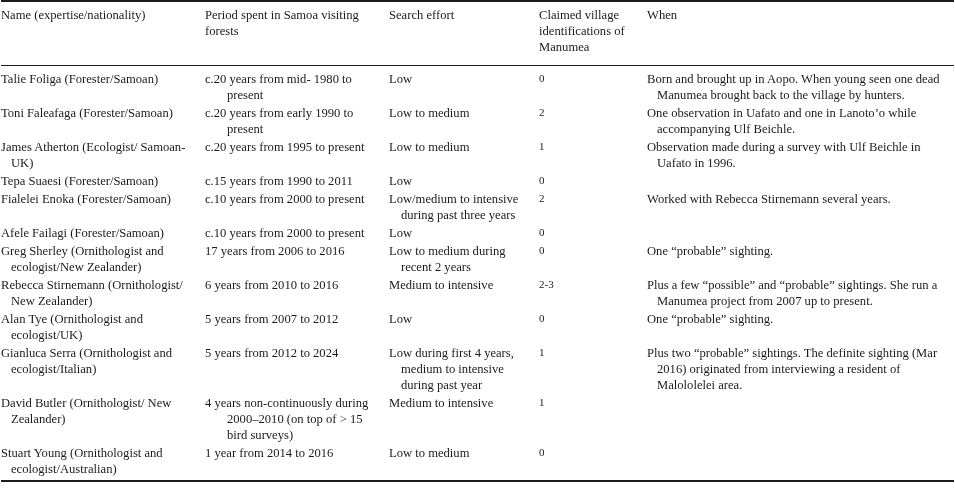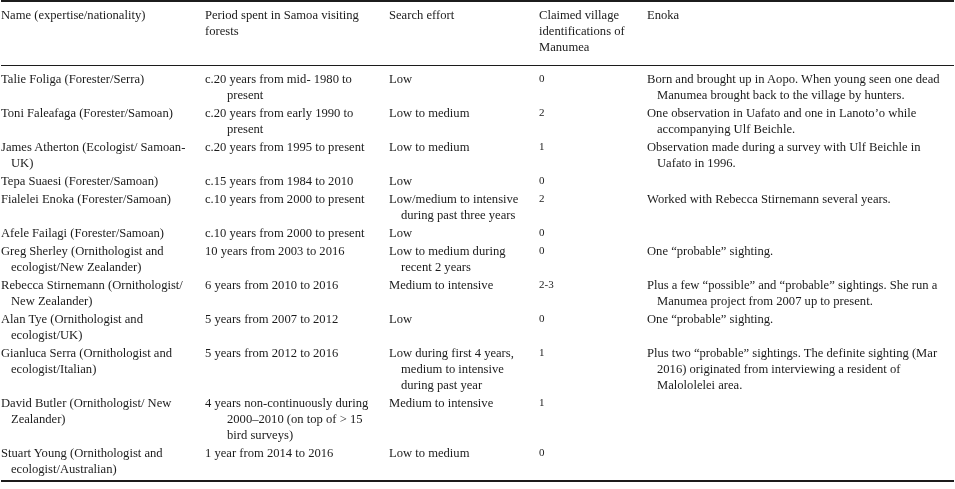--- a/index.html
+++ b/index.html
@@ -70,27 +70,27 @@
         <col class="c-search">
         <col class="c-claimed">
         <col class="c-notes">
     </colgroup>
     <thead>
       <tr>
         <th>Name (expertise/nationality)</th>
         <th>Period spent in Samoa visiting forests</th>
         <th>Search effort</th>
         <th>Claimed village identifications of Manumea</th>
-        <th>Enoka</th>
+        <th>When</th>
       </tr>
     </thead>
     <tbody id="table-body">
 
     <tr>
-    <td class="cell-name">Talie Foliga (Forester/Serra)</td>
+    <td class="cell-name">Talie Foliga (Forester/Samoan)</td>
     <td class="cell-period">c.20 years from mid- 1980 to present</td>
     <td class="cell-search">Low</td>
     <td class="cell-claimed"><span class="num">0</span></td>
     <td class="cell-notes">Born and brought up in Aopo. When young seen one dead Manumea brought back to the village by hunters.</td>
   </tr>
         <tr>
     <td class="cell-name">Toni Faleafaga (Forester/Samoan)</td>
     <td class="cell-period">c.20 years from early 1990 to present</td>
     <td class="cell-search">Low to medium</td>
     <td class="cell-claimed"><span class="num">2</span></td>
@@ -98,63 +98,63 @@
   </tr>
         <tr>
     <td class="cell-name">James Atherton (Ecologist/ Samoan-UK)</td>
     <td class="cell-period">c.20 years from 1995 to present</td>
     <td class="cell-search">Low to medium</td>
     <td class="cell-claimed"><span class="num">1</span></td>
     <td class="cell-notes">Observation made during a survey with Ulf Beichle in Uafato in 1996.</td>
   </tr>
         <tr>
     <td class="cell-name">Tepa Suaesi (Forester/Samoan)</td>
-    <td class="cell-period">c.15 years from 1984 to 2010</td>
+    <td class="cell-period">c.15 years from 1990 to 2011</td>
     <td class="cell-search">Low</td>
     <td class="cell-claimed"><span class="num">0</span></td>
     <td class="cell-notes"></td>
   </tr>
         <tr>
     <td class="cell-name">Fialelei Enoka (Forester/Samoan)</td>
     <td class="cell-period">c.10 years from 2000 to present</td>
     <td class="cell-search">Low/medium to intensive during past three years</td>
     <td class="cell-claimed"><span class="num">2</span></td>
     <td class="cell-notes">Worked with Rebecca Stirnemann several years.</td>
   </tr>
         <tr>
     <td class="cell-name">Afele Failagi (Forester/Samoan)</td>
     <td class="cell-period">c.10 years from 2000 to present</td>
     <td class="cell-search">Low</td>
     <td class="cell-claimed"><span class="num">0</span></td>
     <td class="cell-notes"></td>
   </tr>
         <tr>
     <td class="cell-name">Greg Sherley (Ornithologist and ecologist/New Zealander)</td>
-    <td class="cell-period">10 years from 2003 to 2016</td>
+    <td class="cell-period">17 years from 2006 to 2016</td>
     <td class="cell-search">Low to medium during recent 2 years</td>
     <td class="cell-claimed"><span class="num">0</span></td>
     <td class="cell-notes">One “probable” sighting.</td>
   </tr>
         <tr>
     <td class="cell-name">Rebecca Stirnemann (Ornithologist/ New Zealander)</td>
     <td class="cell-period">6 years from 2010 to 2016</td>
     <td class="cell-search">Medium to intensive</td>
     <td class="cell-claimed"><span class="num">2-3</span></td>
     <td class="cell-notes">Plus a few “possible” and “probable” sightings. She run a Manumea project from 2007 up to present.</td>
   </tr>
         <tr>
     <td class="cell-name">Alan Tye (Ornithologist and ecologist/UK)</td>
     <td class="cell-period">5 years from 2007 to 2012</td>
     <td class="cell-search">Low</td>
     <td class="cell-claimed"><span class="num">0</span></td>
     <td class="cell-notes">One “probable” sighting.</td>
   </tr>
         <tr>
     <td class="cell-name">Gianluca Serra (Ornithologist and ecologist/Italian)</td>
-    <td class="cell-period">5 years from 2012 to 2016</td>
+    <td class="cell-period">5 years from 2012 to 2024</td>
     <td class="cell-search">Low during first 4 years, medium to intensive during past year</td>
     <td class="cell-claimed"><span class="num">1</span></td>
     <td class="cell-notes">Plus two “probable” sightings. The definite sighting (Mar 2016) originated from interviewing a resident of Malololelei area.</td>
   </tr>
         <tr>
     <td class="cell-name">David Butler (Ornithologist/ New Zealander)</td>
     <td class="cell-period">4 years non-continuously during 2000–2010 (on top of &gt; 15 bird surveys)</td>
     <td class="cell-search">Medium to intensive</td>
     <td class="cell-claimed"><span class="num">1</span></td>
     <td class="cell-notes"></td>

